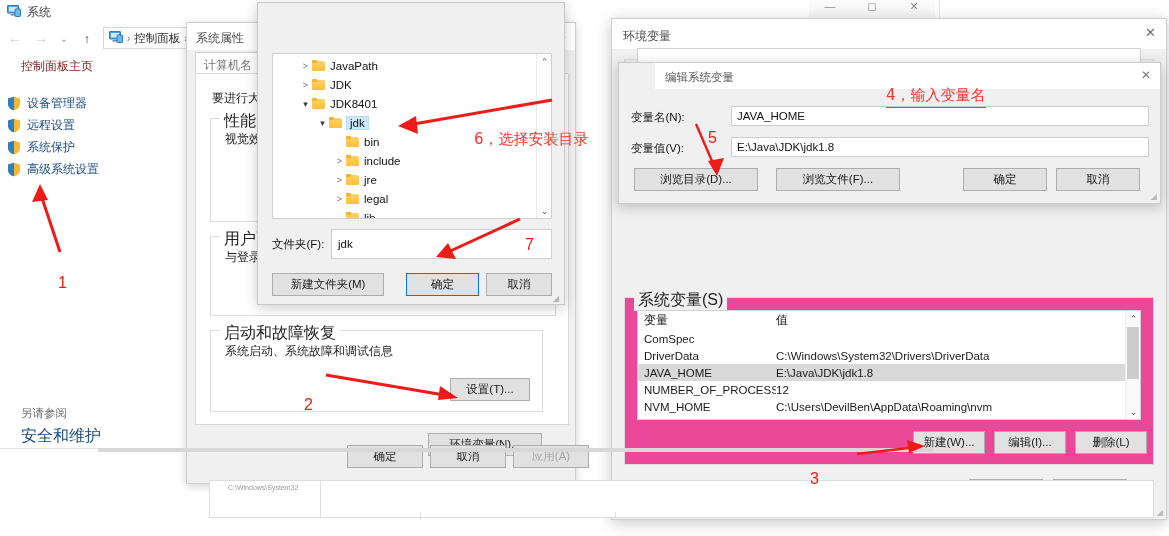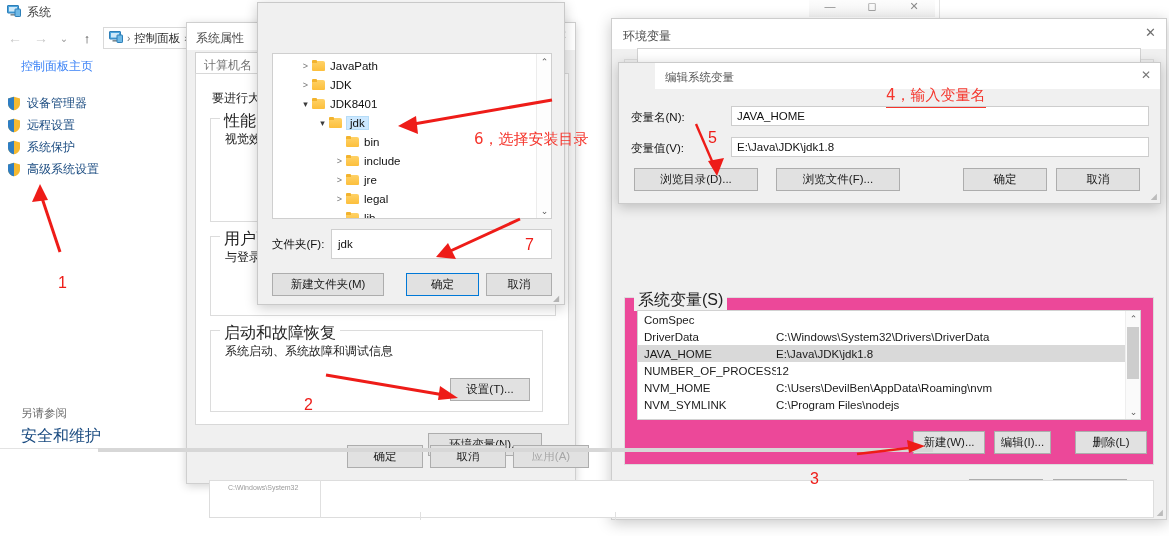--- a/index.html
+++ b/index.html
@@ -51,21 +51,21 @@
   .addrbar {
     margin-left: 4px; height: 22px; width: 300px;
     border: 1px solid #d9d9d9; background: #ffffff;
     display: flex; align-items: center; padding: 0 5px; gap: 4px;
     font-size: 11.5px; color: #2b2b2b; overflow: hidden; white-space: nowrap;
   }
   .crumb-sep { color: #707070; font-size: 10px; }
 
   .cp-home {
     position: absolute; left: 26px; top: 63px;
-    font-size: 12px; color: #3b82f6;
+    font-size: 12px; color: #7f1d1d;
   }
   .cp-links { position: absolute; left: 8px; top: 97px; }
   .cp-link {
     display: flex; align-items: center; gap: 6px;
     height: 22px; font-size: 12px; color: #1a4b80;
     padding-left: 4px;
   }
   .shield { width: 14px; height: 15px; flex: 0 0 14px; }
   .seealso {
     position: absolute; left: 26px; top: 411px; font-size: 11.5px; color: #6f6f6f;
@@ -472,20 +472,24 @@
       </div>
       <div class="btn" style="position:absolute; left:288px; top:103px; width:72px;">新建(N)...</div>
       <div class="btn" style="position:absolute; left:369px; top:103px; width:72px;">编辑(E)...</div>
       <div class="btn" style="position:absolute; left:450px; top:103px; width:72px;">删除(D)</div>
     </div>
 
     <div class="group" style="left:12px; top:278px; width:530px; height:168px; background:#ec4899;">
       <span class="group-legend" style="background:#f0f0f0;">系统变量(S)</span>
 
       <div class="var-table" style="left:12px; top:12px; width:504px; height:110px;">
+        <div class="vt-head">
+          <span class="vt-c1">变量</span>
+          <span class="vt-c2">值</span>
+        </div>
         <div class="vt-row">
           <span class="vt-c1">ComSpec</span>
         </div>
         <div class="vt-row">
           <span class="vt-c1">DriverData</span>
           <span class="vt-c2">C:\Windows\System32\Drivers\DriverData</span>
         </div>
         <div class="vt-row sel">
           <span class="vt-c1">JAVA_HOME</span>
           <span class="vt-c2">E:\Java\JDK\jdk1.8</span>
@@ -504,21 +508,21 @@
         </div>
 
         <div class="vt-scroll">
           <div class="ts-arrow" style="top:0;">⌃</div>
           <div class="vt-thumb"></div>
           <div class="ts-arrow" style="bottom:0;">⌄</div>
         </div>
       </div>
 
       <div class="btn" style="position:absolute; left:288px; top:133px; width:72px;">新建(W)...</div>
-      <div class="btn" style="position:absolute; left:369px; top:133px; width:57px;">编辑(I)...</div>
+      <div class="btn" style="position:absolute; left:369px; top:133px; width:72px;">编辑(I)...</div>
       <div class="btn" style="position:absolute; left:450px; top:133px; width:72px;">删除(L)</div>
     </div>
 
     <div class="btn" style="position:absolute; left:357px; top:460px; width:74px;">确定</div>
     <div class="btn" style="position:absolute; left:441px; top:460px; width:74px;">取消</div>
 
     <div class="es-resize">◢</div>
   </div>
 
   <div class="es-window">

